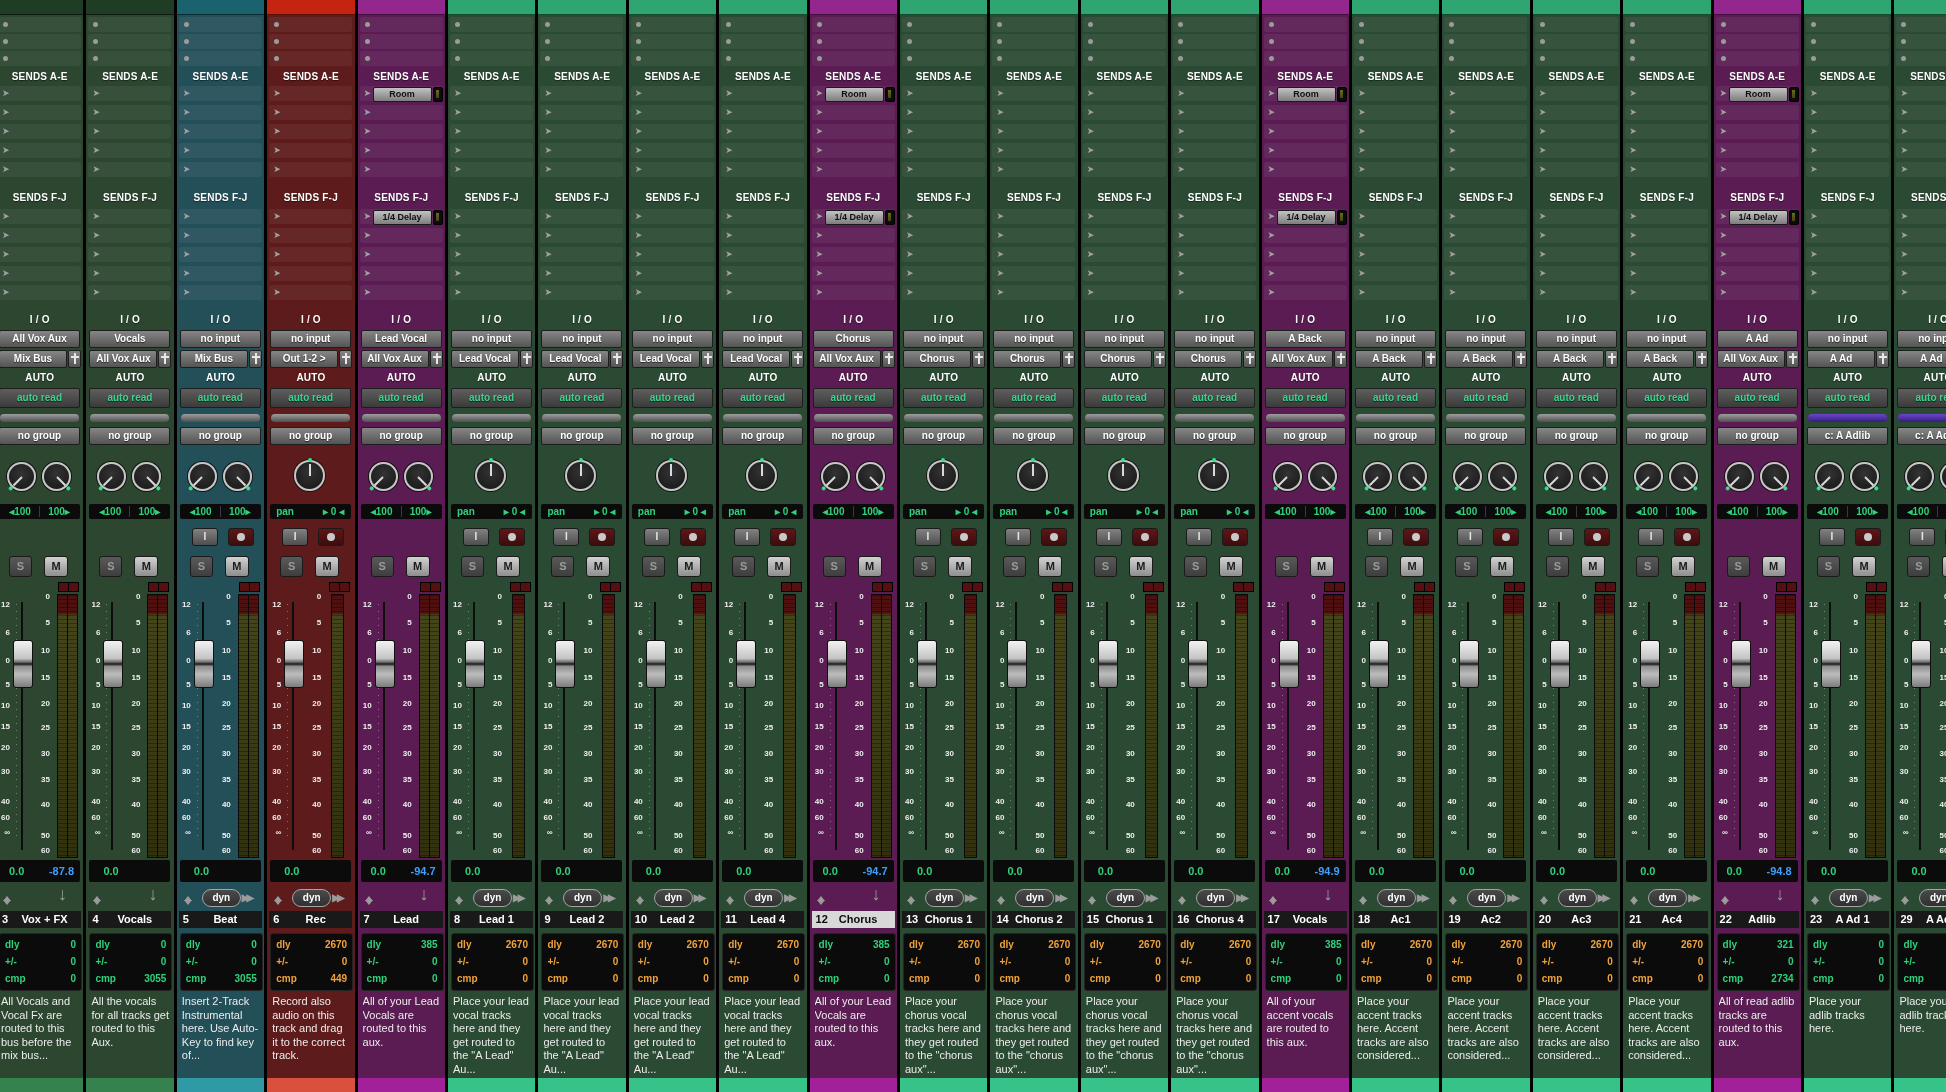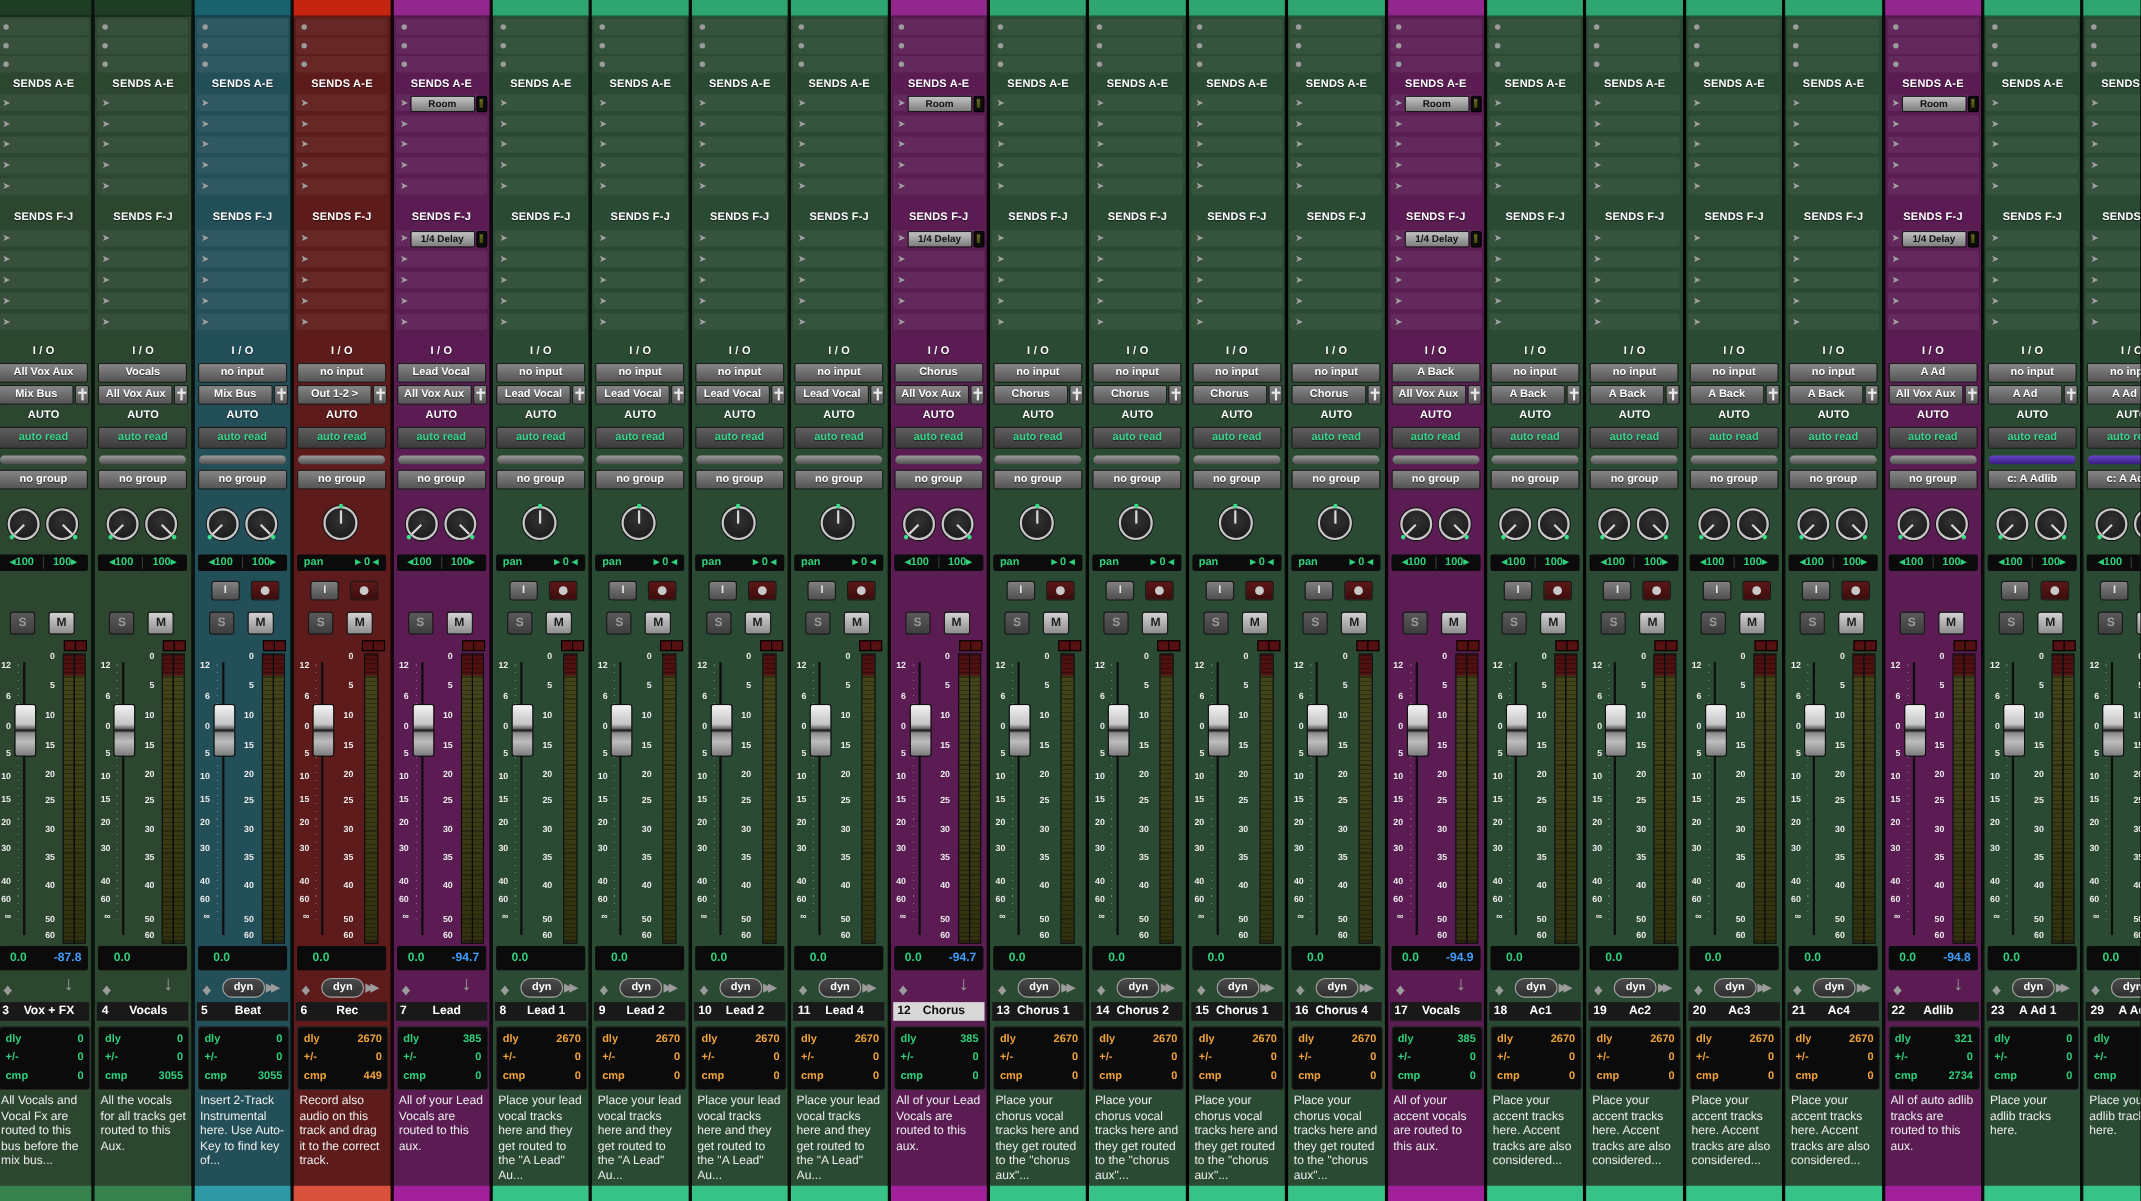--- a/index.html
+++ b/index.html
@@ -2443,21 +2443,21 @@
       <div class="abs oarr">↓</div>
       <div class="abs name">
         <span class="nnum">22</span>
         <span class="ntitle">Adlib</span>
       </div>
       <div class="abs dlybox">
         <div class="drow tg" style="top: 2px;"><span>dly</span><span class="dval">321</span></div>
         <div class="drow tg" style="top: 19px;"><span>+/-</span><span class="dval">0</span></div>
         <div class="drow tg" style="top: 36px;"><span>cmp</span><span class="dval">2734</span></div>
       </div>
-      <div class="abs comm">All of auto adlib tracks are routed to this aux.</div>
+      <div class="abs comm">All of read adlib tracks are routed to this aux.</div>
       <div class="abs band"></div>
     </div>
     <div class="strip" style="left: 1803px; --body: #2b4a33; --top: #2fa671; --band: #37c289;">
       <div class="abs topbar"></div>
       <div class="abs slot" style="top: 17px;">
         <div class="dot"></div>
       </div>
       <div class="abs slot" style="top: 34px;">
         <div class="dot"></div>
       </div>

